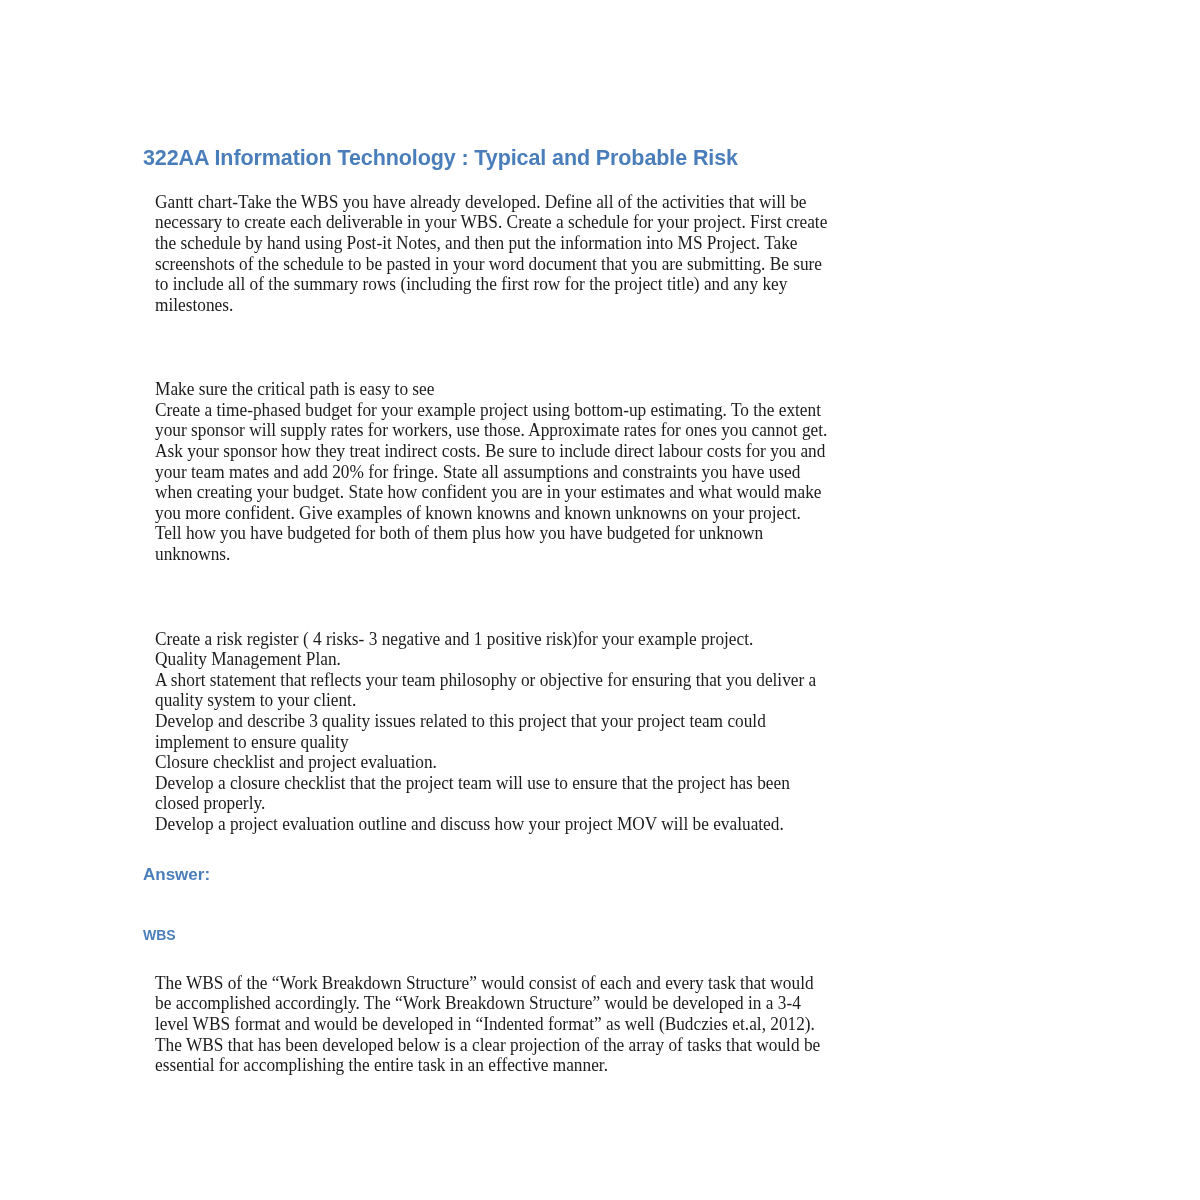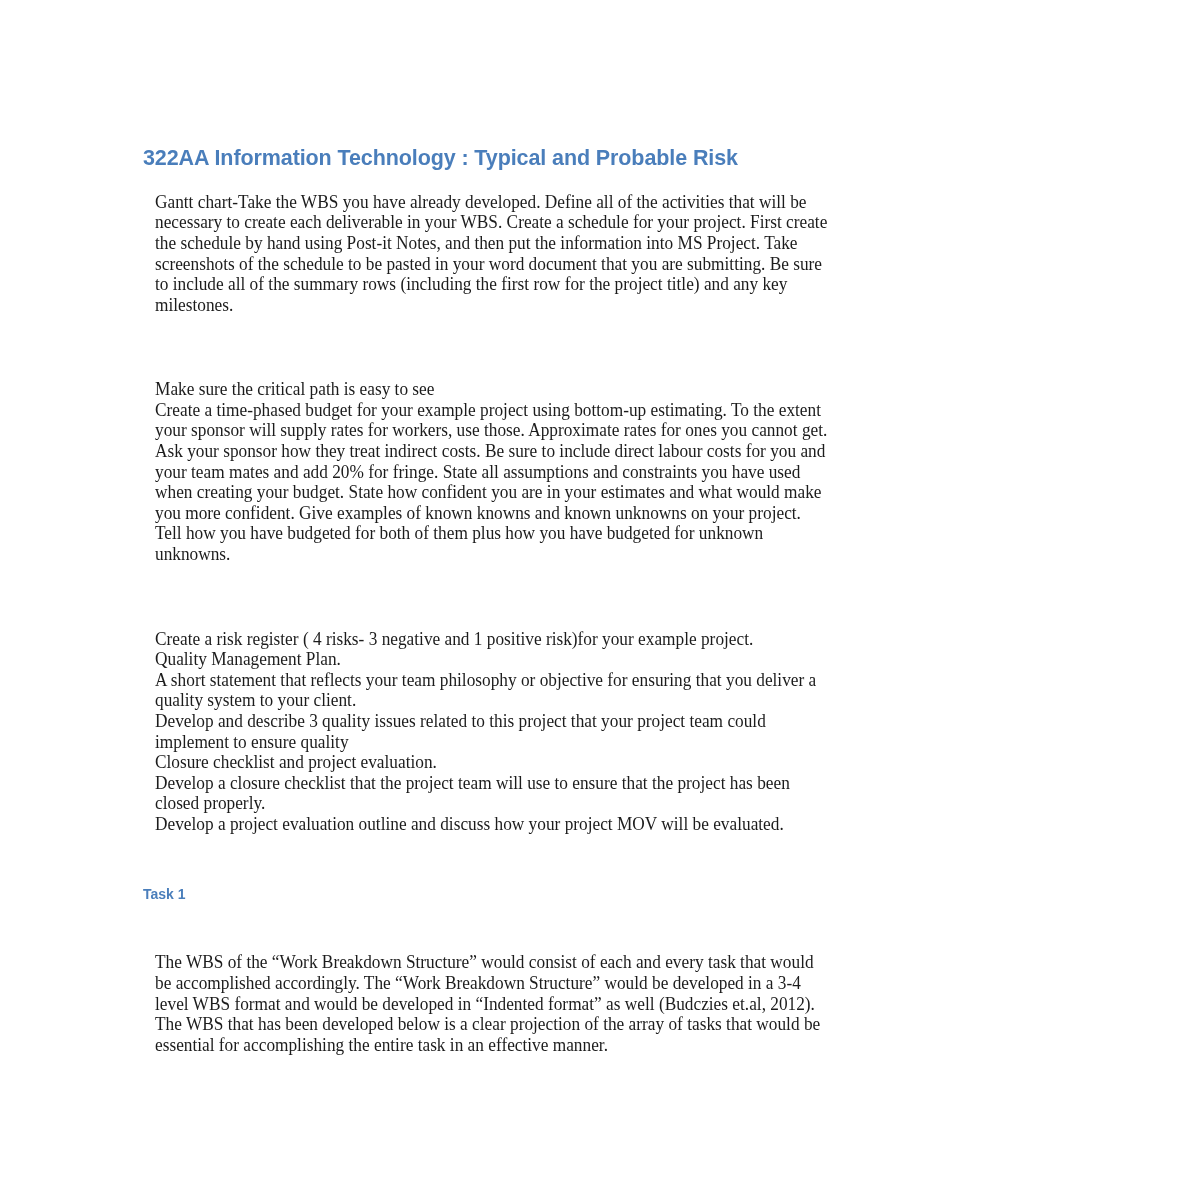--- a/index.html
+++ b/index.html
@@ -134,27 +134,28 @@
         <span class="line">implement to ensure quality</span>
         <span class="line">Closure checklist and project evaluation.</span>
         <span class="line">Develop a closure checklist that the project team will use to ensure that the project has been</span>
         <span class="line">closed properly.</span>
         <span class="line">Develop a project evaluation outline and discuss how your project MOV will be evaluated.</span>
       </div>
     </div>
 
     <div class="gap-heading"></div>
 
+    <h2 class="h-answer">Answer:</h2>
 
     <div class="gap-small"></div>
 
-    <h3 class="h-sub">Task 1</h3>
 
     <div class="gap-small"></div>
 
+    <h3 class="h-sub">WBS</h3>
 
     <div class="gap-tiny"></div>
 
     <div class="block">
       <div class="para">
         <span class="line">The WBS of the “Work Breakdown Structure” would consist of each and every task that would</span>
         <span class="line">be accomplished accordingly. The “Work Breakdown Structure” would be developed in a 3-4</span>
         <span class="line">level WBS format and would be developed in “Indented format” as well (Budczies et.al, 2012).</span>
         <span class="line">The WBS that has been developed below is a clear projection of the array of tasks that would be</span>
         <span class="line">essential for accomplishing the entire task in an effective manner.</span>

